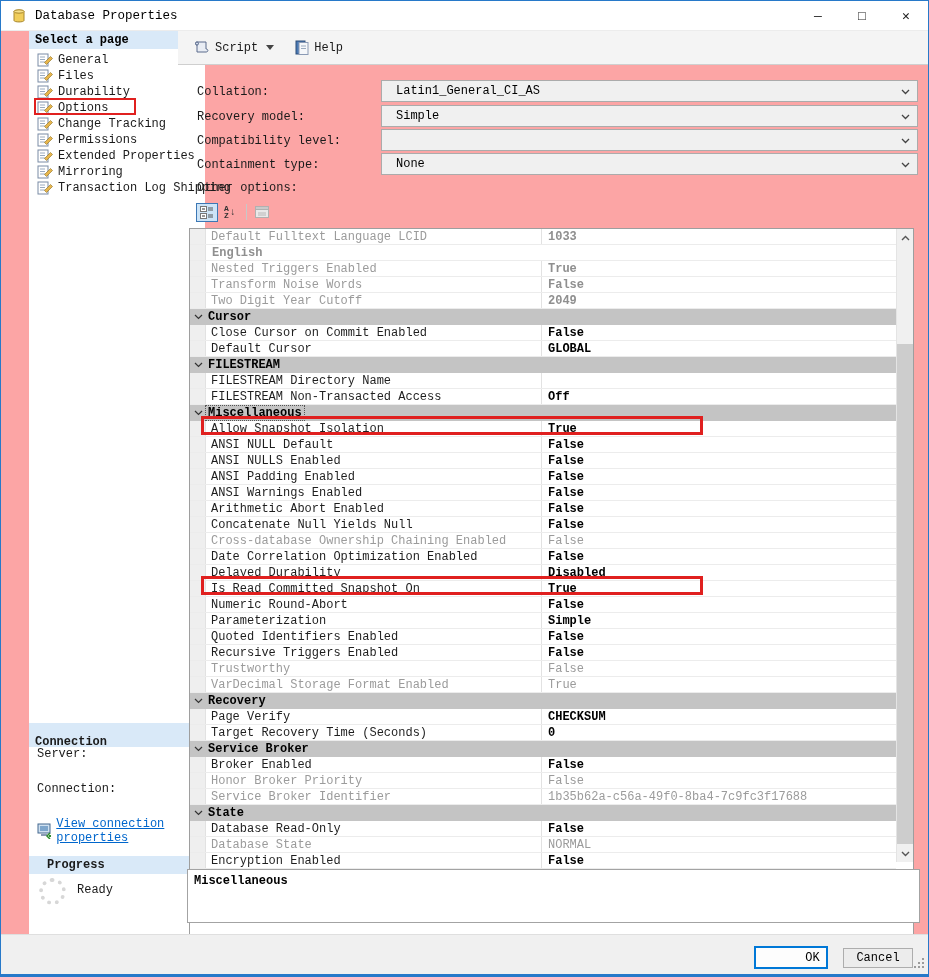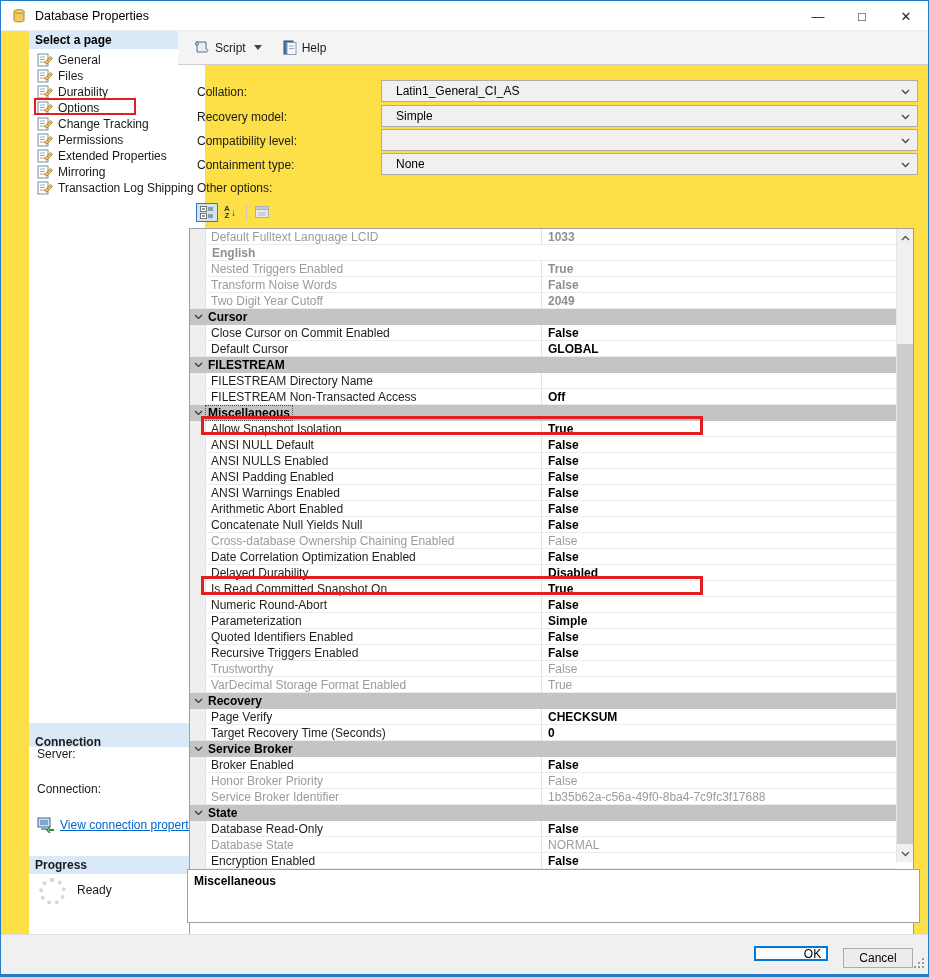--- a/index.html
+++ b/index.html
@@ -1,20 +1,20 @@
 <!DOCTYPE html>
 <html><head>
 <meta charset="utf-8">
 <style>
   * { margin:0; padding:0; box-sizing:border-box; }
   html,body { background:#cfd8e2; }
   #window {
-    position:relative; width:929px; height:977px; background:#fde047;
+    position:relative; width:929px; height:977px; background:#fca5a5;
     border:1px solid #2779c9; border-bottom-width:3px;
-    font-family:Liberation Sans, sans-serif; font-size:12px; color:#1a1a1a;
+    font-family:Liberation Mono, monospace; font-size:12px; color:#1a1a1a;
     overflow:hidden;
   }
   
   .titlebar { position:absolute; left:0; top:0; right:0; height:30px; background:#fff; border-bottom:1px solid #ececec; }
   .title-icon { position:absolute; left:10px; top:7px; width:16px; height:16px; }
   .title-text { position:absolute; left:34px; top:0; line-height:30px; font-size:12.5px; color:#000; }
   .win-controls { position:absolute; right:0; top:0; height:30px; display:flex; }
   .win-btn { width:44px; height:30px; display:flex; align-items:center; justify-content:center; font-size:13px; color:#222; }
   
   .v-divider { position:absolute; left:176px; top:30px; width:1px; height:903px; background:#d6d6d6; }
@@ -24,21 +24,21 @@
   .side-header { height:18px; background:#d9e9f8; font-weight:bold; padding:2px 6px; color:#000; }
   .page-list { padding-top:3px; }
   .page-item { position:relative; height:16px; display:flex; align-items:center; padding-left:8px; white-space:nowrap; }
   .page-item .pg-ico { width:16px; height:14px; margin-right:5px; flex:none; }
   .side-red-box { position:absolute; left:5px; top:-2px; width:102px; height:17px; border:2px solid #e0201f; pointer-events:none; }
   .conn-header { position:absolute; left:0; top:692px; width:176px; height:18px; background:#d9e9f8; font-weight:bold; padding:12px 6px; }
   .conn-label1 { position:absolute; left:8px; top:716px; }
   .conn-label2 { position:absolute; left:8px; top:751px; }
   .conn-link-row { position:absolute; left:8px; top:786px; display:flex; align-items:center; }
   .conn-link { color:#0066cc; text-decoration:underline; margin-left:5px; }
-  .prog-header { position:absolute; left:0; top:825px; width:176px; height:18px; background:#d9e9f8; font-weight:bold; padding:2px 6px; }
+  .prog-header { position:absolute; left:0; top:825px; width:176px; height:18px; background:#d9e9f8; font-weight:bold; padding:2px 18px; }
   .spinner { position:absolute; left:10px; top:847px; width:27px; height:27px; border:4px dotted #d7d7d7; border-radius:50%; }
   .ready-text { position:absolute; left:48px; top:852px; }
   
   .toolbar { position:absolute; left:177px; top:30px; right:0; height:34px; background:#f4f4f4; border-bottom:1px solid #cfcfcf; display:flex; align-items:center; padding-left:10px; }
   .tb-btn { display:flex; align-items:center; padding:3px 5px; }
   .tb-label { margin-left:4px; color:#1a1a1a; }
   .dd-arrow { width:0; height:0; border-left:4px solid transparent; border-right:4px solid transparent; border-top:5px solid #444; margin-left:8px; margin-right:10px; }
   .fld-label { position:absolute; left:196px; height:14px; }
   .combo { position:absolute; left:380px; width:537px; height:22px; background:#f0f0f0; border:1px solid #ababab; display:flex; align-items:center; padding-left:14px; color:#000; }
   .combo .chev { position:absolute; right:7px; top:8px; }
@@ -68,21 +68,21 @@
   .cat-label.focused { outline:1px dotted #555; }
   .row-highlight { position:absolute; left:11px; top:-5px; width:502px; height:19px; border:3px solid #e0201f; z-index:5; pointer-events:none; }
   .g-scroll { position:absolute; top:0; right:0; width:17px; height:633px; background:#f0f0f0; border-left:1px solid #e4e4e4; }
   .scr-btn { position:absolute; left:0; width:16px; height:17px; display:flex; align-items:center; justify-content:center; }
   .scr-up { top:0; } .scr-down { bottom:0; }
   .scr-thumb { position:absolute; left:0; top:115px; width:16px; height:500px; background:#cdcdcd; }
   
   .desc-box { position:absolute; left:186px; top:868px; width:733px; height:54px; border:1px solid #a3a3a3; background:#fff; padding:4px 6px; }
   .desc-title { font-weight:bold; color:#000; }
   .btn { position:absolute; display:flex; align-items:center; justify-content:center; font-size:12px; color:#000; }
-  .btn-ok { left:753px; top:945px; width:74px; height:15px; background:#fdfdfd; border:2px solid #0078d7;padding-left:43px; }
+  .btn-ok { left:753px; top:945px; width:74px; height:23px; background:#fdfdfd; border:2px solid #0078d7;padding-left:43px; }
   .btn-cancel { left:842px; top:947px; width:70px; height:20px; background:#ececec; border:1px solid #adadad; }
   .grip { position:absolute; right:4px; bottom:6px; width:10px; height:10px; }
   .grip i { position:absolute; width:2px; height:2px; background:#9b9b9b;
     box-shadow: 8px 0 #9b9b9b, 8px -4px #9b9b9b, 8px -8px #9b9b9b, 4px 0 #9b9b9b, 4px -4px #9b9b9b; left:0; bottom:0; }
 </style>
 </head>
 <body>
 
 <div id="window">
 

